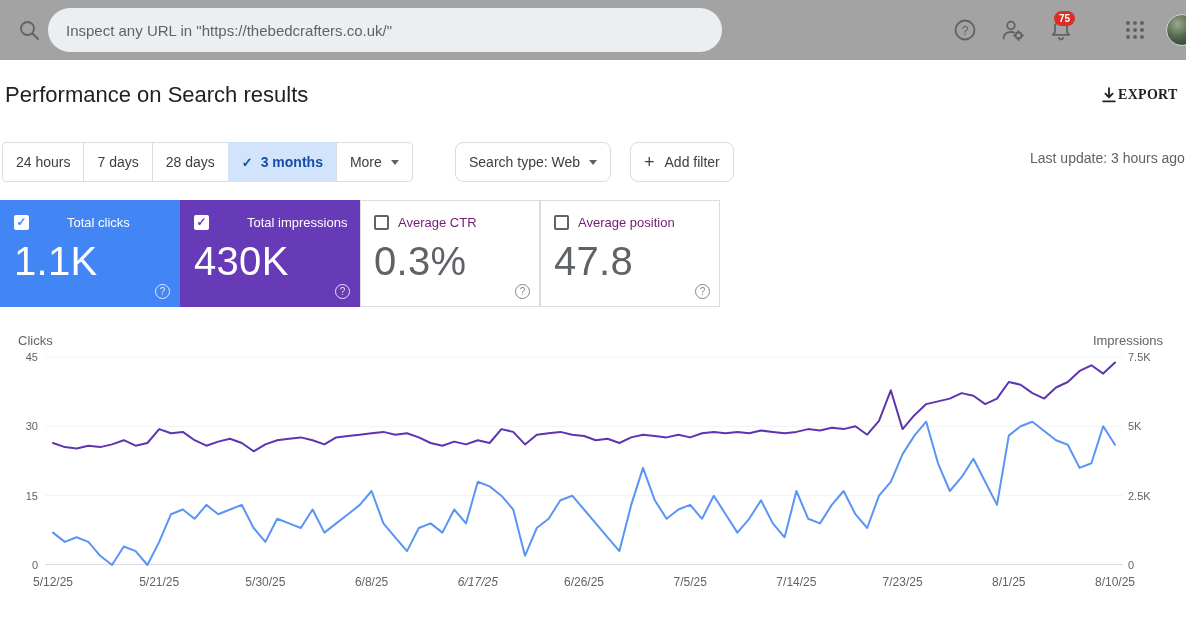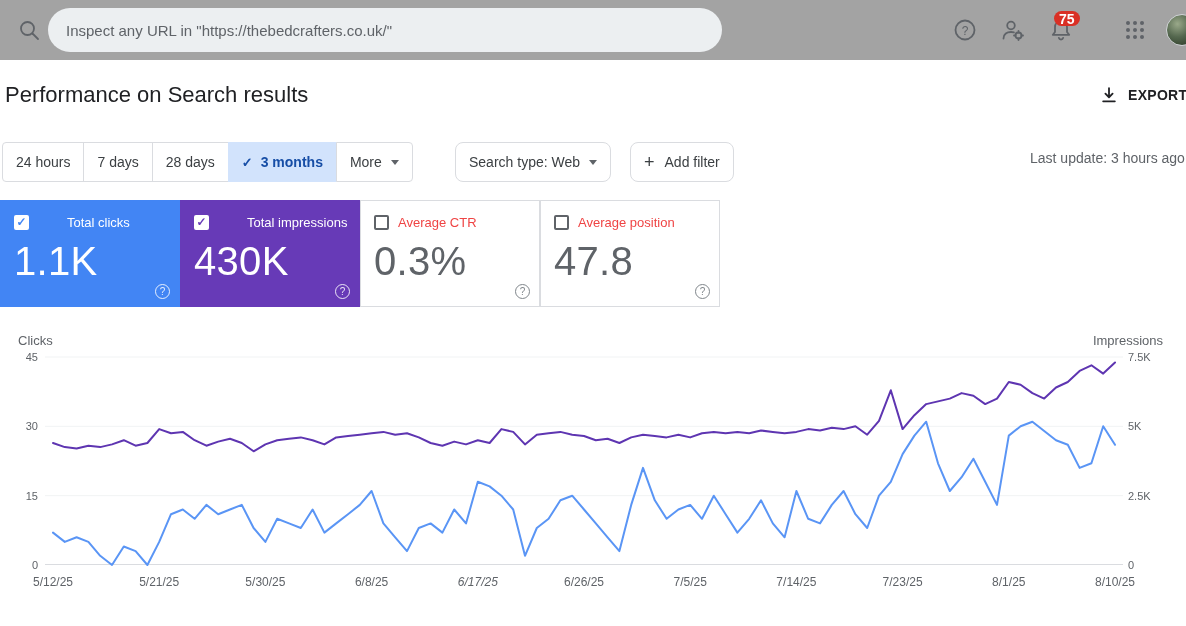--- a/index.html
+++ b/index.html
@@ -9,30 +9,30 @@
   
   .topbar { position:absolute; left:0; top:0; width:1186px; height:60px; background:#a3a3a3; }
   .search-icon { position:absolute; left:16px; top:17px; width:26px; height:26px; }
   .search-pill { position:absolute; left:48px; top:8px; width:674px; height:44px; border-radius:22px;
                  background:#eceff1; display:flex; align-items:center; padding:0 18px; }
   .search-pill input { width:100%; border:none; outline:none; background:transparent;
                  font-family:"Liberation Sans", sans-serif; font-size:15px; color:#202124; }
   .search-pill input::placeholder { color:#5f6368; opacity:1; }
   .topbar-btn { position:absolute; top:17px; width:26px; height:26px; cursor:pointer; background:none; border:none; }
   .badge { position:absolute; left:1054px; top:11px; min-width:21px; height:15px; padding:0 5px;
-           background:#d93025; border-radius:8px; color:#fff; font-size:14px; font-weight:bold;
+           background:#d93025; border-radius:8px; color:#fff; font-size:10px; font-weight:bold;
            display:flex; align-items:center; justify-content:center; }
   .avatar { position:absolute; left:1166px; top:14px; width:32px; height:32px; border-radius:50%;
             background:radial-gradient(circle at 35% 30%, #9aa98a 0%, #55684f 45%, #23301f 100%);
             border:1px solid #d0d3d6; cursor:pointer; }
 
   
   .page-title { position:absolute; left:5px; top:82px; font-size:22px; font-weight:400; color:#202124; }
-  .export-button { position:absolute; left:1100px; top:86px; display:flex; align-items:center; gap:10px;
-                   background:none; border:none; cursor:pointer; font-family:Liberation Sans, sans-serif;
+  .export-button { position:absolute; left:1100px; top:86px; display:flex; align-items:center; 
+                   background:none; border:none; cursor:pointer; font-family:Liberation Serif, serif;
                    font-size:14px; font-weight:bold; color:#202124; letter-spacing:.3px; }
 
   
   .filter-row { position:absolute; left:0; top:142px; width:1186px; height:34px; }
   .chip { height:40px; display:inline-flex; align-items:center; padding:0 13px; border:1px solid #dadce0;
           background:#fff; font-family:"Liberation Sans", sans-serif; font-size:14px; color:#3c4043; cursor:pointer; white-space:nowrap; }
   .chip-group { position:absolute; left:2px; top:0; display:flex; }
   .chip-group .chip { margin-left:-1px; border-radius:0; }
   .chip-group .chip:first-child { margin-left:0; border-radius:4px 0 0 4px; }
   .chip-group .chip:last-child { border-radius:0 4px 4px 0; }
@@ -47,21 +47,21 @@
   .last-update { position:absolute; left:1030px; top:8px; font-size:14px; color:#5f6368; white-space:nowrap; }
 
   
   .cards-row { position:absolute; left:0; top:200px; display:flex; }
   .metric-card { position:relative; width:180px; height:107px; padding:15px 14px; background:#fff; cursor:pointer; }
   .metric-card.plain { box-shadow: inset 0 0 0 1px #dadce0; }
   .metric-top { display:flex; align-items:center; gap:9px; }
   .checkbox { width:15px; height:15px; border:2px solid #5f6368; border-radius:2px; flex:0 0 auto;
               font-size:12px; line-height:11px; text-align:center; font-weight:bold; background:transparent; }
   .metric-card.selected .checkbox { background:#fff; border-color:#fff; }
-  .metric-label { font-size:13px; color:#ef4444; white-space:nowrap; }
+  .metric-label { font-size:13px; color:#701a75; white-space:nowrap; }
   .metric-card.selected .metric-label { color:#fff;margin-left:29px; }
   .metric-value { margin-top:9px; font-size:40px; font-weight:400; color:#5f6368; letter-spacing:.3px; }
   .metric-card.selected .metric-value { color:#fff; }
   .metric-help { position:absolute; right:10px; bottom:8px; width:15px; height:15px; border-radius:50%;
                  border:1px solid #80868b; color:#80868b; font-size:10px; display:flex; align-items:center;
                  justify-content:center; }
   .metric-card.selected .metric-help { border-color:rgba(255,255,255,.85); color:rgba(255,255,255,.85); }
 
   
   .chart-area { position:absolute; left:0; top:333px; width:1186px; height:290px; }

